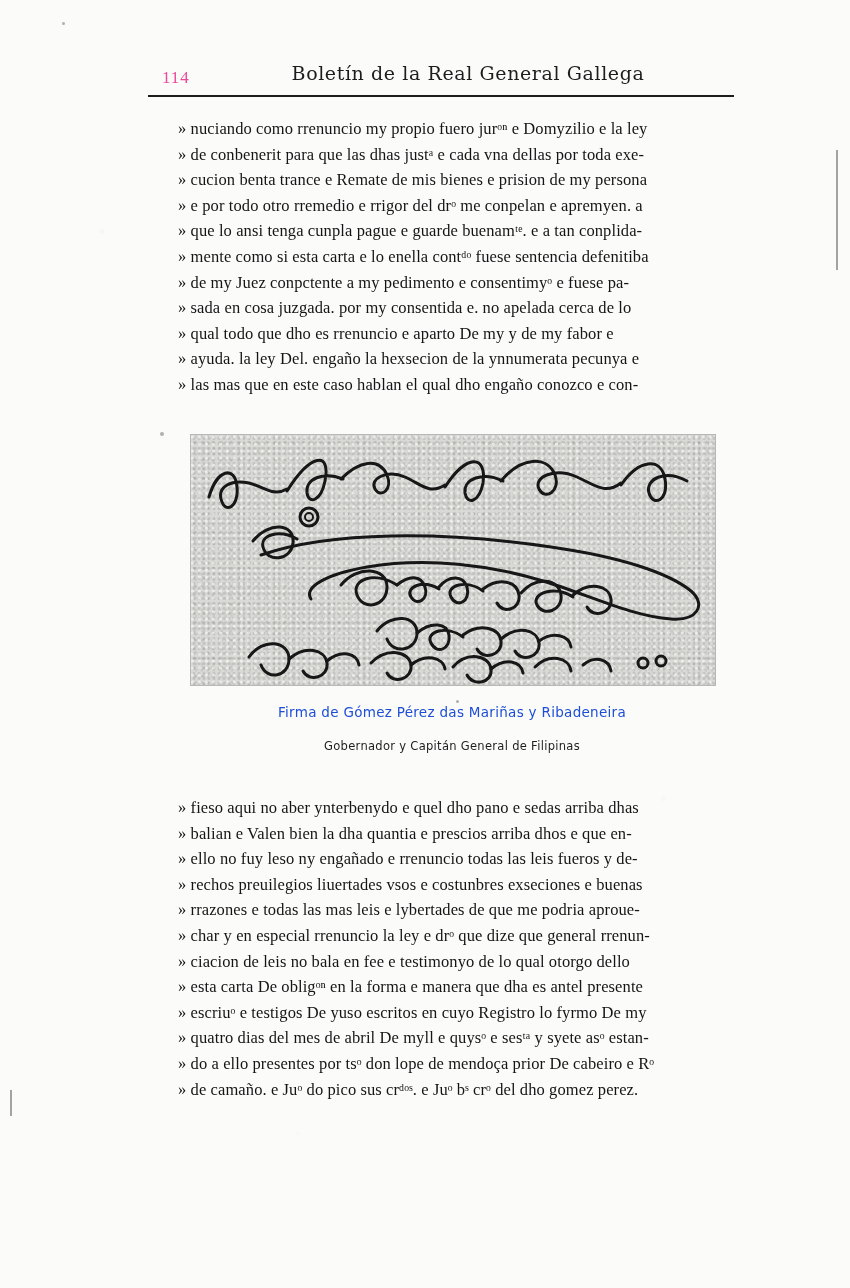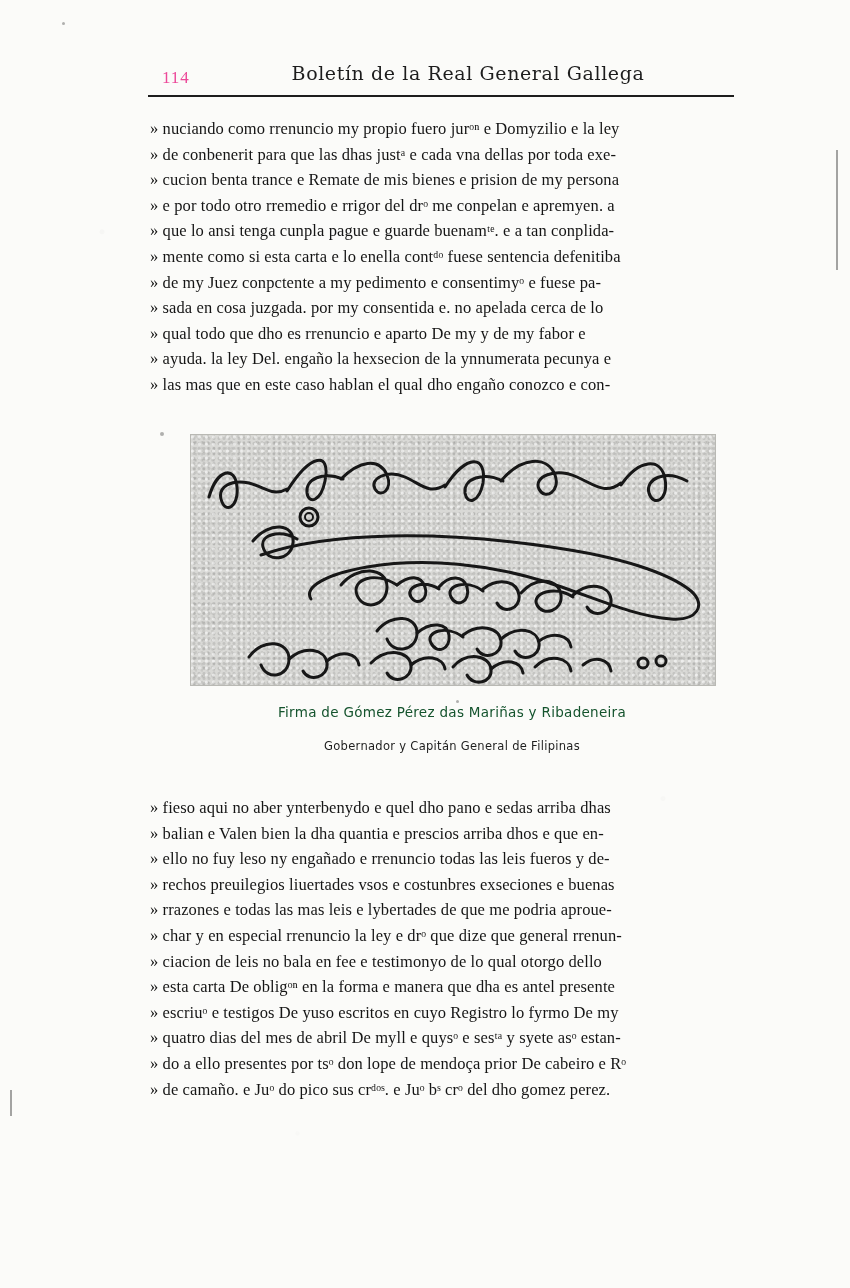--- a/index.html
+++ b/index.html
@@ -83,20 +83,21 @@
     line-height: 25.6px;
     color: #151515;
     letter-spacing: 0.1px;
   }
   .block-top { top: 116px; }
   .block-bottom { top: 795px; }
 
   .line {
     white-space: nowrap;
     display: block;
+    margin-left: 28px;
   }
 
   
   .figure {
     position: absolute;
     left: 52px;
     top: 434px;
     width: 524px;
   }
   .plate {
@@ -112,21 +113,21 @@
       radial-gradient(circle at 85% 20%, rgba(0,0,0,0.07) 0 1px, transparent 2px);
     background-size: 7px 7px, 5px 5px, 9px 9px, 6px 6px;
     border: 1px solid #b9b9b4;
   }
   .plate svg { position: absolute; left: 0; top: 0; }
   .fig-caption {
     margin-top: 18px;
     text-align: center;
     font-family: "DejaVu Sans", sans-serif;
     font-size: 13.5px;
-    color: #14532d;
+    color: #1d4ed8;
     letter-spacing: 0.3px;
   }
   .fig-subcaption {
     margin-top: 19px;
     text-align: center;
     font-family: "DejaVu Sans", sans-serif;
     font-size: 11.5px;
     color: #1e1e1e;
     letter-spacing: 0.3px;
   }

